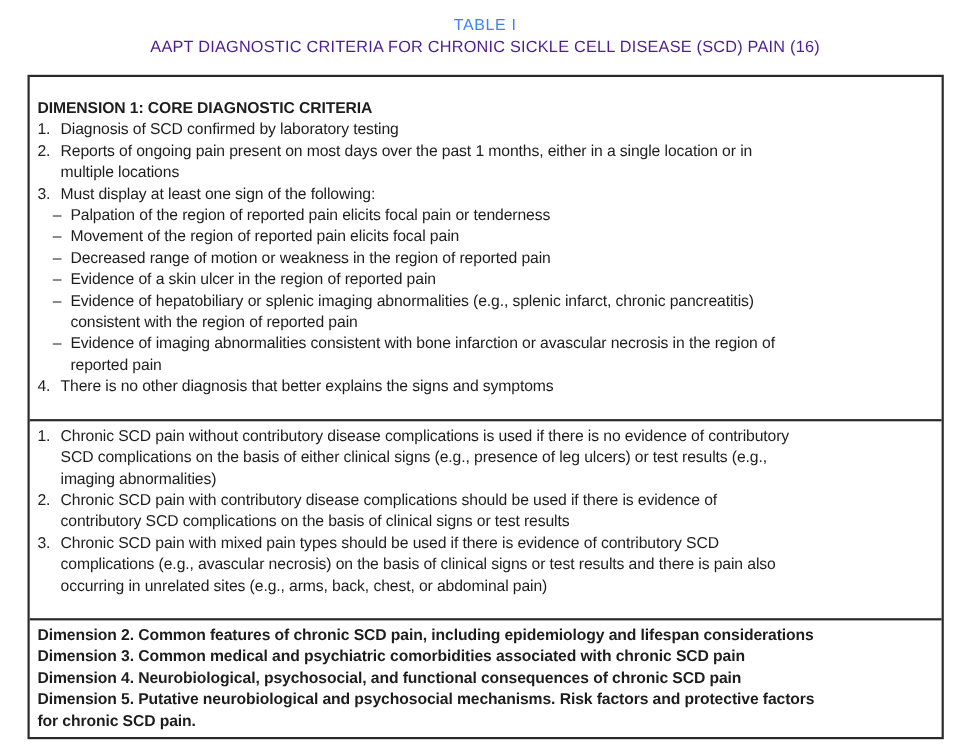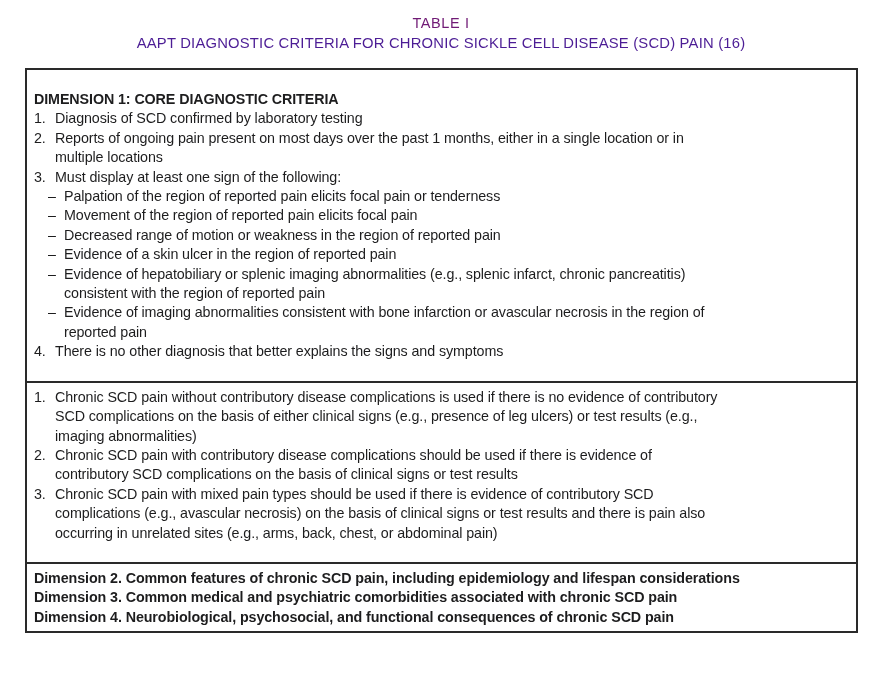--- a/index.html
+++ b/index.html
@@ -16,21 +16,21 @@
   }
   .title-block {
     text-align: center;
     padding-top: 13px;
     line-height: 20px;
   }
   .title-num {
     font-size: 14.5px;
     font-weight: 400;
     letter-spacing: 0.6px;
-    color: #701a75;
+    color: #3b82f6;
   }
   .title-caption {
     font-size: 14.8px;
     font-weight: 400;
     letter-spacing: 0.2px;
     color: #4c1d95;
   }
   .box {
     box-sizing: border-box;
     width: 833px;
@@ -136,16 +136,18 @@
         <span class="txt">Chronic SCD pain with mixed pain types should be used if there is evidence of contributory SCD
 complications (e.g., avascular necrosis) on the basis of clinical signs or test results and there is pain also
 occurring in unrelated sites (e.g., arms, back, chest, or abdominal pain)</span>
       </div>
     </section>
 
     <section class="sec sec-dimensions">
       <div class="dim-line">Dimension 2. Common features of chronic SCD pain, including epidemiology and lifespan considerations</div>
       <div class="dim-line">Dimension 3. Common medical and psychiatric comorbidities associated with chronic SCD pain</div>
       <div class="dim-line">Dimension 4. Neurobiological, psychosocial, and functional consequences of chronic SCD pain</div>
+      <div class="dim-line">Dimension 5. Putative neurobiological and psychosocial mechanisms. Risk factors and protective factors
+for chronic SCD pain.</div>
     </section>
 
   </div>
 </div>
 
 </body></html>

